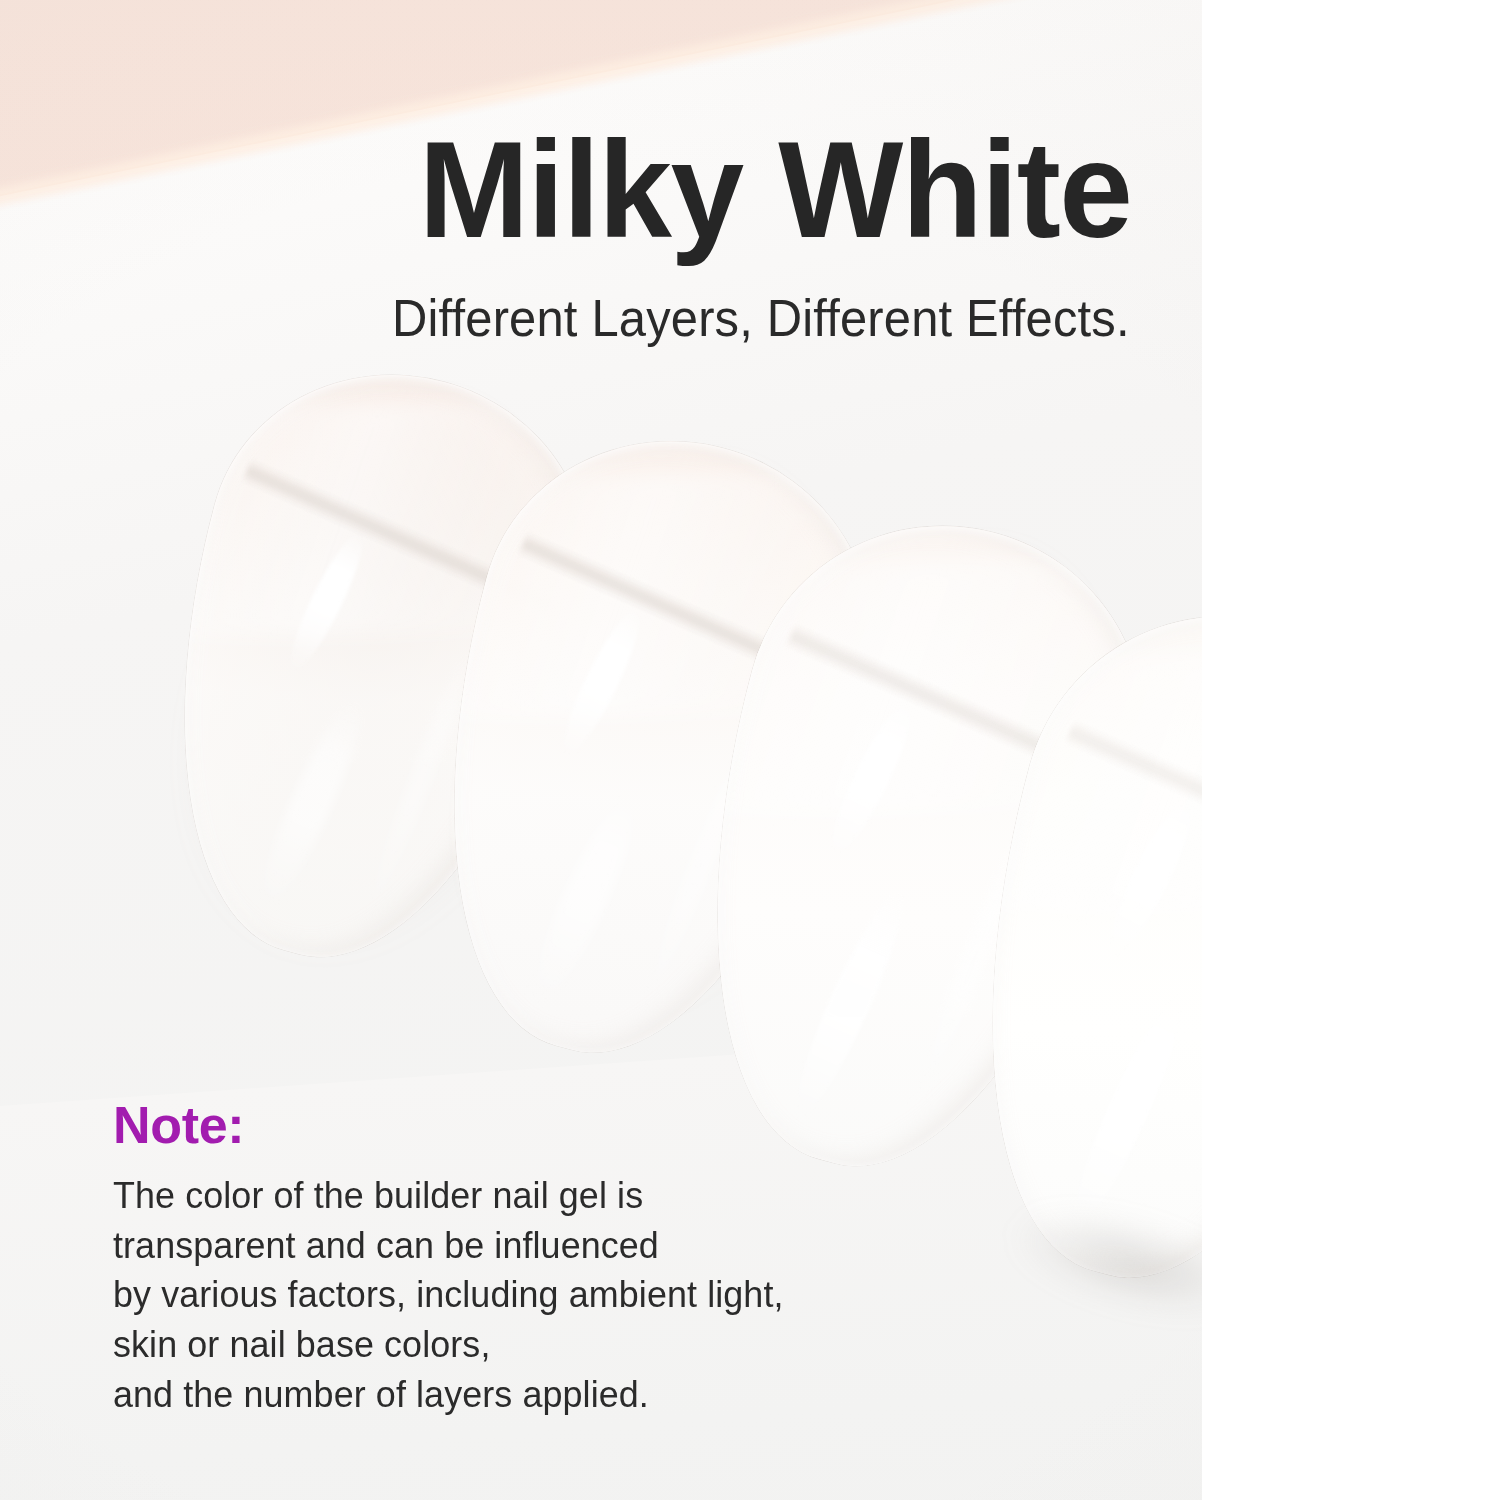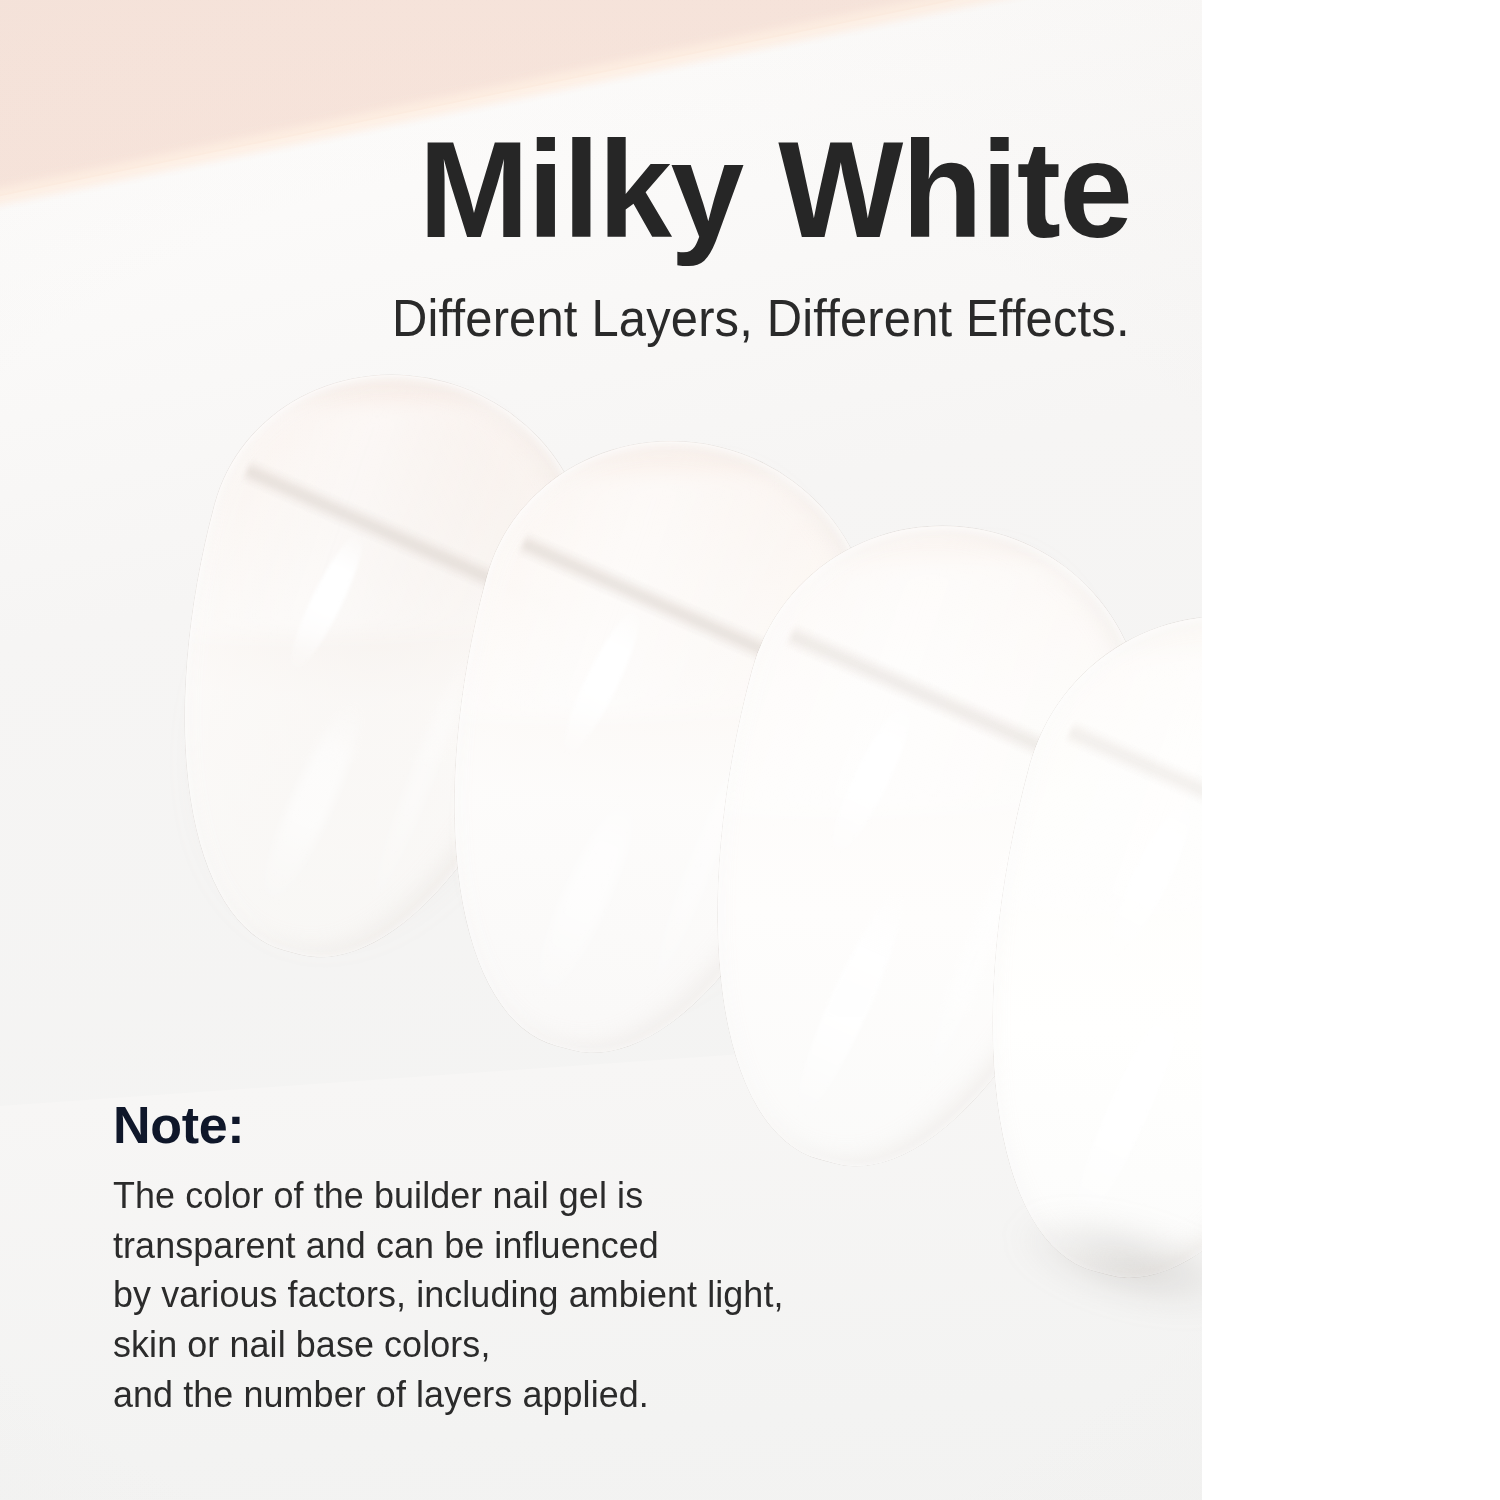--- a/index.html
+++ b/index.html
@@ -162,21 +162,21 @@
 
   .note-block{
     position:absolute;
     left:113px; top:1098px;
     width:900px;
   }
   .note-heading{
     font-size:52px;
     line-height:1.05;
     font-weight:700;
-    color:#0f172a;
+    color:#a21caf;
     letter-spacing:-.3px;
     margin:0 0 18px 0;
   }
   .note-body{
     font-size:37px;
     line-height:1.35;
     font-weight:400;
     color:#2B2B2B;
     letter-spacing:.1px;
     transform:scaleX(.97);

